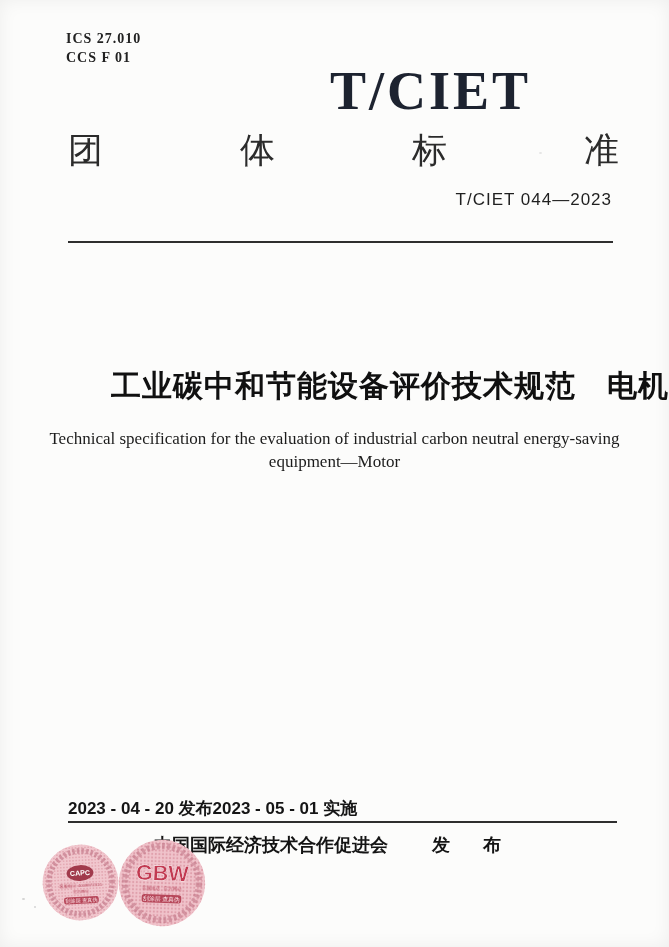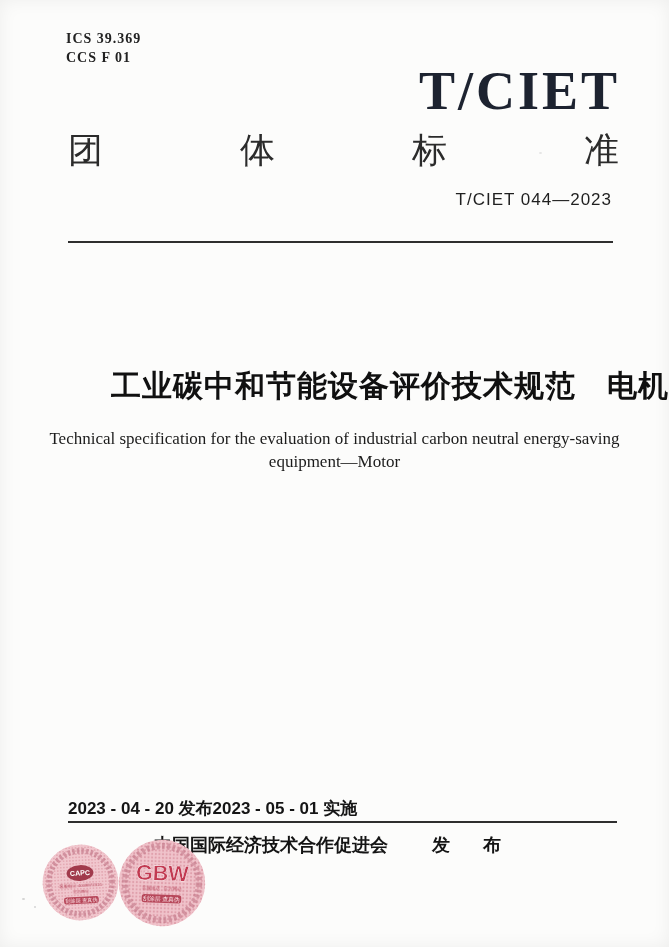--- a/index.html
+++ b/index.html
@@ -8,21 +8,21 @@
     background:#fcfcfb;overflow:hidden;
     font-family:"Liberation Sans",sans-serif;color:#1a1a1a;
     box-shadow:inset 0 0 18px rgba(0,0,0,0.06);
   }
   .ics-block{
     position:absolute;left:66px;top:29px;
     font-family:"Liberation Serif",serif;font-size:14px;line-height:19px;
     letter-spacing:1px;color:#222;font-weight:600;
   }
   .logo{
-    position:absolute;left:330px;top:60px;width:290px;text-align:right;
+    position:absolute;left:330px;top:60px;width:290px;text-align:left;
     font-family:"Liberation Serif",serif;font-weight:bold;font-size:54px;
     letter-spacing:3px;color:#1d2330;
   }
   .type-row{
     position:absolute;left:68px;top:127px;width:551px;
     display:flex;justify-content:space-between;
     font-size:35px;font-weight:500;color:#2b2b2b;
   }
   .doc-number{
     position:absolute;right:57px;top:190px;
@@ -64,21 +64,21 @@
   .speck.s1{left:22px;top:898px;width:3px;height:2px;}
   .speck.s2{left:34px;top:906px;width:2px;height:2px;}
   .speck.s3{left:539px;top:152px;width:3px;height:2px;opacity:.35;}
 </style>
 </head>
 <body>
 
 <div class="page">
 
   <div class="ics-block">
-    <div>ICS 39.369</div>
+    <div>ICS 27.010</div>
     <div>CCS F 01</div>
   </div>
 
   <div class="logo">T/CIET</div>
 
   <div class="type-row">
     <span>团</span>
     <span>体</span>
     <span>标</span>
     <span>准</span>

